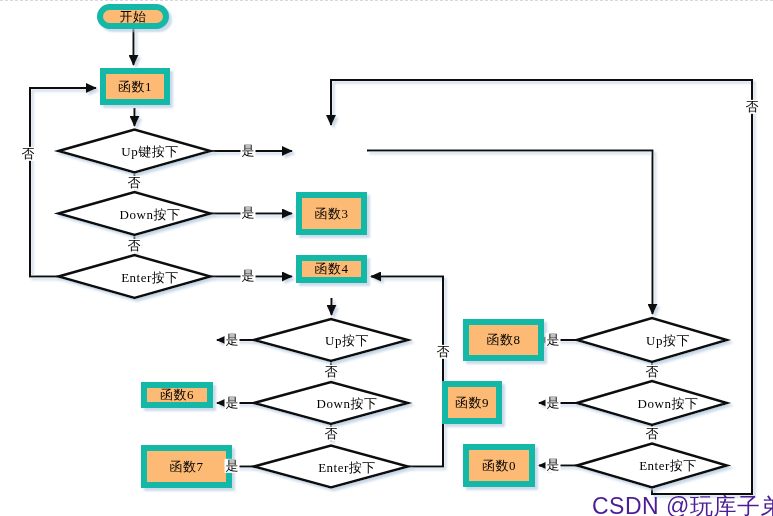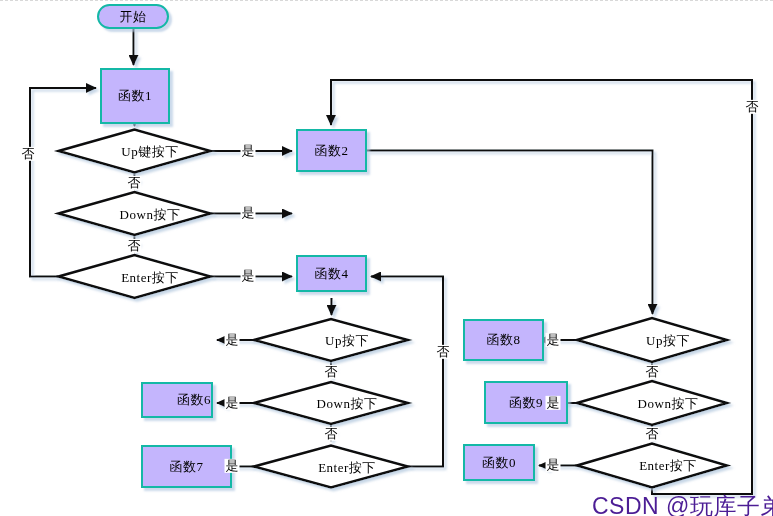--- a/index.html
+++ b/index.html
@@ -3,21 +3,21 @@
 <meta charset="utf-8">
 <style>
   html,body{margin:0;padding:0;background:#fff;}
   #stage{
     position:relative;width:773px;height:516px;background:#ffffff;overflow:hidden;
     font-family:"Liberation Serif","DejaVu Serif",serif;color:#000;
   }
   .page-edge{position:absolute;top:0;left:0;width:773px;height:0;border-top:1px dashed #d8d8d8;}
   svg.wires{position:absolute;left:0;top:0;}
   .box{
-    position:absolute;box-sizing:border-box;border:2px solid #14b8a6;background:#c4b5fd;
+    position:absolute;box-sizing:border-box;border:6px solid #14b8a6;background:#fdba74;
     display:flex;align-items:center;justify-content:center;
     font-size:13px;letter-spacing:.5px;
     box-shadow:3px 3px 2px rgba(176,198,224,.65);
   }
   .start{border-radius:14px;}
   .dtext{
     position:absolute;transform:translate(-50%,-50%);
     font-size:13px;letter-spacing:.5px;white-space:nowrap;line-height:1;margin-left:16px;
   }
   .lbl{
@@ -80,42 +80,42 @@
       <polygon points="254,466.5 331,445.5 408,466.5 331,487.5"></polygon>
       <polygon points="577,340 652,318 727,340 652,362"></polygon>
       <polygon points="577,403 652,381 727,403 652,425"></polygon>
       <polygon points="577,465.5 652,443.5 727,465.5 652,487.5"></polygon>
     </g>
   </svg>
 
   <div class="box start" style="left:97px;top:4px;width:72px;height:25px;">
       <span>开始</span>
     </div>
-  <div class="box" style="left:100px;top:68px;width:70px;height:56px;">
+  <div class="box" style="left:100px;top:68px;width:70px;height:37px;">
       <span>函数1</span>
     </div>
-  <div class="box" style="left:296px;top:129px;width:71px;height:43px;">
-      <span>函数2</span>
+  <div class="box" style="left:296px;top:192px;width:71px;height:43px;">
+      <span>函数3</span>
     </div>
-  <div class="box" style="left:296px;top:255px;width:71px;height:37px;justify-content:center;">
+  <div class="box" style="left:296px;top:255px;width:71px;height:28px;justify-content:center;">
       <span>函数4</span>
     </div>
-  <div class="box" style="left:141px;top:382px;width:72px;height:36px;justify-content:flex-end;">
+  <div class="box" style="left:141px;top:382px;width:72px;height:26px;">
       <span>函数6</span>
     </div>
   <div class="box" style="left:141px;top:445px;width:91px;height:43px;">
       <span>函数7</span>
     </div>
   <div class="box" style="left:463px;top:319px;width:81px;height:42px;">
       <span>函数8</span>
     </div>
-  <div class="box" style="left:484px;top:381px;width:84px;height:43px;">
+  <div class="box" style="left:442px;top:381px;width:60px;height:43px;">
       <span>函数9</span>
     </div>
-  <div class="box" style="left:463px;top:444px;width:72px;height:37px;">
+  <div class="box" style="left:463px;top:444px;width:72px;height:43px;">
       <span>函数0</span>
     </div>
 
   <div class="dtext" style="left:134px;top:151px;">Up键按下</div>
   <div class="dtext" style="left:134px;top:214px;">Down按下</div>
   <div class="dtext" style="left:134px;top:277px;">Enter按下</div>
   <div class="dtext" style="left:331px;top:340px;">Up按下</div>
   <div class="dtext" style="left:331px;top:403px;">Down按下</div>
   <div class="dtext" style="left:331px;top:467px;">Enter按下</div>
   <div class="dtext" style="left:652px;top:340px;">Up按下</div>

